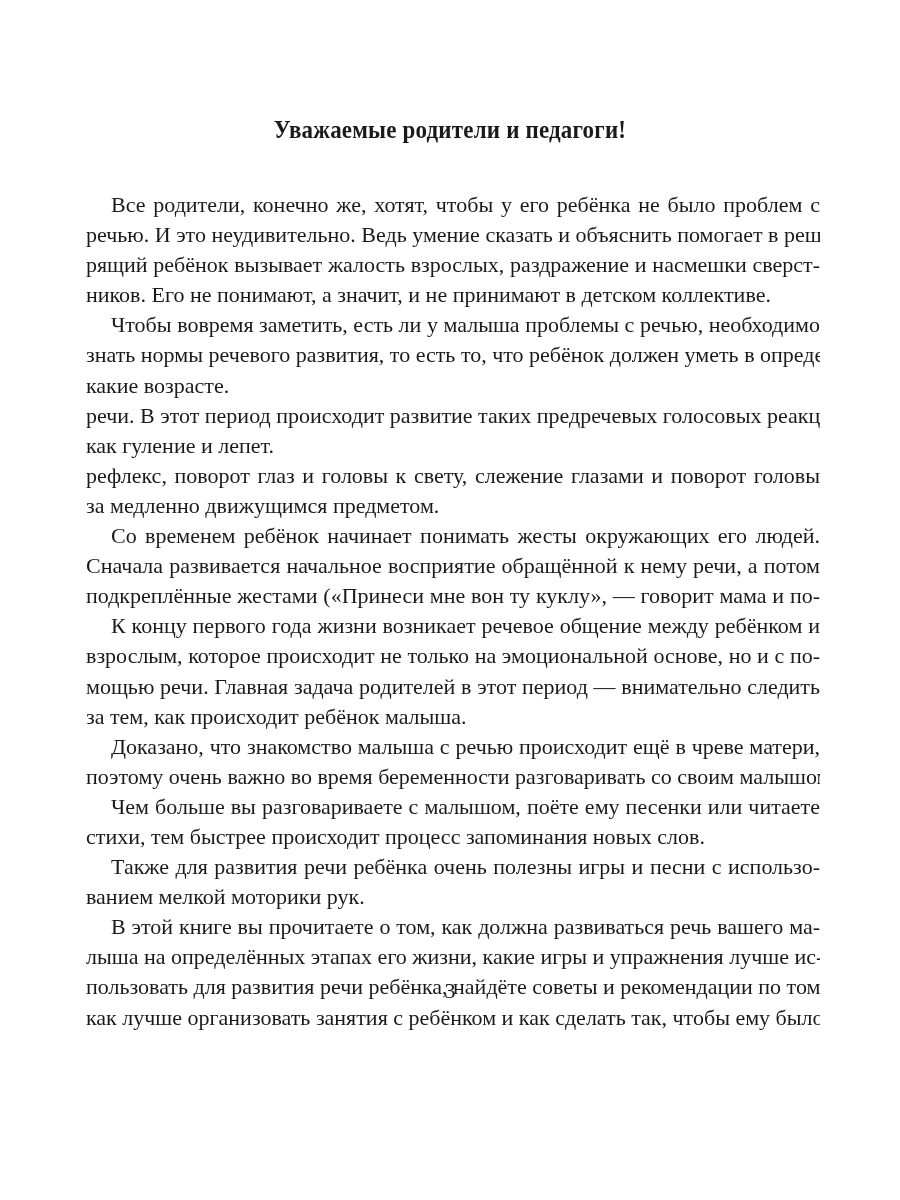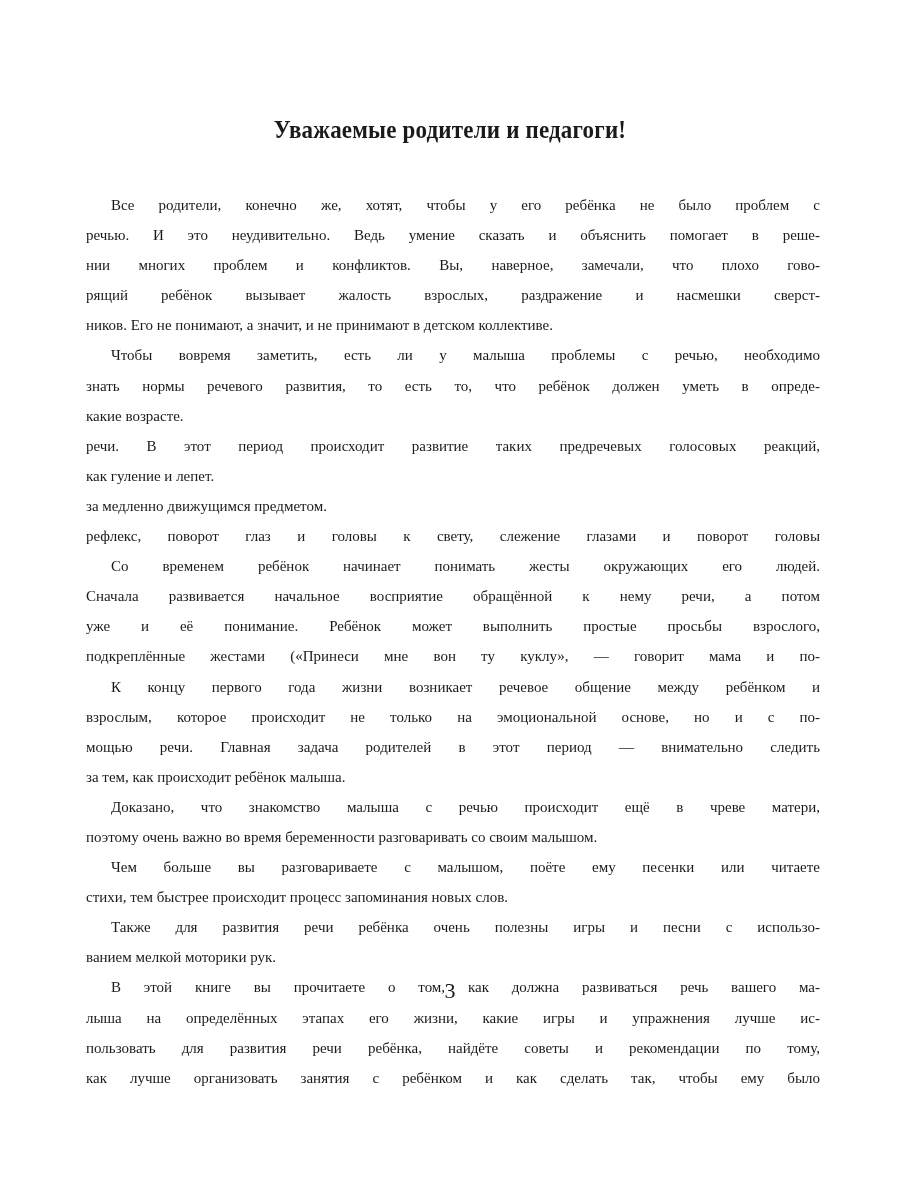--- a/index.html
+++ b/index.html
@@ -2,57 +2,55 @@
 <html><head>
 <meta charset="utf-8">
 <style>
   html, body { margin: 0; padding: 0; background: #ffffff; }
   body { width: 900px; height: 1200px; position: relative; overflow: hidden;
          font-family: "Liberation Serif", "DejaVu Serif", serif; color: #1a1a1a; }
   .title { position: absolute; top: 116px; left: 0; width: 900px; text-align: center;
            font-family: "Liberation Serif", serif; font-weight: bold; font-size: 25px;
            letter-spacing: 0.2px; transform: scaleX(0.92); transform-origin: center; }
   .body { position: absolute; top: 190px; left: 86px; width: 734px; }
-  .line { height: 30.1px; line-height: 30.1px; font-size: 15px; white-space: nowrap;
+  .line { height: 30.1px; line-height: 30.1px; font-size: 22px; white-space: nowrap;
           text-align: justify; text-align-last: justify; overflow: hidden; }
   .line.last { text-align-last: left; }
   .line.indent { text-indent: 25px; }
   .pagenum { position: absolute; top: 978px; left: 0; width: 900px; text-align: center;
              font-size: 22px; }
 </style>
 </head>
 <body>
 
 <div class="title">Уважаемые родители и педагоги!</div>
 
 <div class="body" id="body">
     <div>
       <div class="line indent">Все родители, конечно же, хотят, чтобы у его ребёнка не было проблем с</div>
       <div class="line">речью. И это неудивительно. Ведь умение сказать и объяснить помогает в реше-</div>
-      <div class="line">нии многих проблем и конфликтов. Вы, наверное, замечали, что плохо гово-</div>
       <div class="line">рящий ребёнок вызывает жалость взрослых, раздражение и насмешки сверст-</div>
       <div class="line last">ников. Его не понимают, а значит, и не принимают в детском коллективе.</div>
     </div>
     <div>
       <div class="line indent">Чтобы вовремя заметить, есть ли у малыша проблемы с речью, необходимо</div>
       <div class="line">знать нормы речевого развития, то есть то, что ребёнок должен уметь в опреде-</div>
       <div class="line last">какие возрасте.</div>
     </div>
     <div>
       <div class="line">речи. В этот период происходит развитие таких предречевых голосовых реакций,</div>
       <div class="line last">как гуление и лепет.</div>
     </div>
     <div>
+      <div class="line">рефлекс, поворот глаз и головы к свету, слежение глазами и поворот головы</div>
       <div class="line last">за медленно движущимся предметом.</div>
-      <div class="line">рефлекс, поворот глаз и головы к свету, слежение глазами и поворот головы</div>
     </div>
     <div>
       <div class="line indent">Со временем ребёнок начинает понимать жесты окружающих его людей.</div>
       <div class="line">Сначала развивается начальное восприятие обращённой к нему речи, а потом</div>
-      <div class="line">уже и её понимание. Ребёнок может выполнить простые просьбы взрослого,</div>
       <div class="line">подкреплённые жестами («Принеси мне вон ту куклу», — говорит мама и по-</div>
     </div>
     <div>
       <div class="line indent">К концу первого года жизни возникает речевое общение между ребёнком и</div>
       <div class="line">взрослым, которое происходит не только на эмоциональной основе, но и с по-</div>
       <div class="line">мощью речи. Главная задача родителей в этот период — внимательно следить</div>
       <div class="line last">за тем, как происходит ребёнок малыша.</div>
     </div>
     <div>
       <div class="line indent">Доказано, что знакомство малыша с речью происходит ещё в чреве матери,</div>

